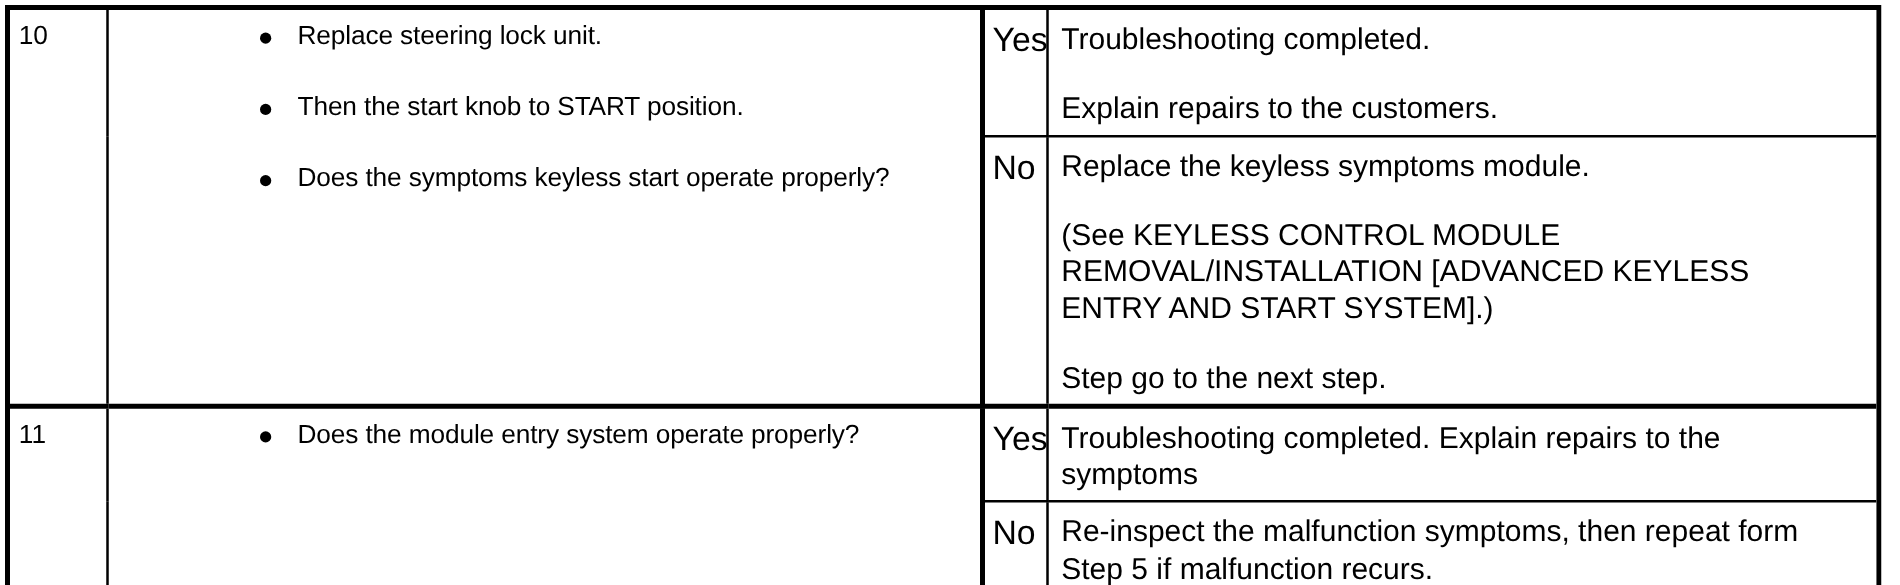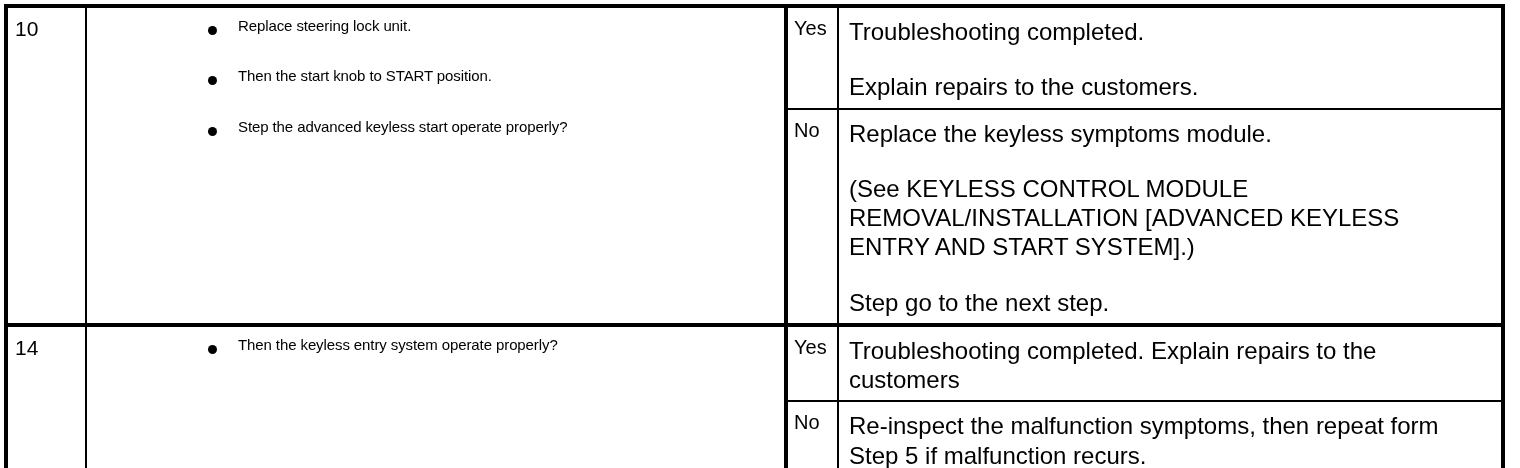--- a/index.html
+++ b/index.html
@@ -66,41 +66,41 @@
     line-height: 1.18;
     letter-spacing: -0.1px;
   }
   .cell-step {
     padding: 9px 4px 4px 7px;
     font-size: 21px;
     line-height: 1.18;
   }
   .cell-yn {
     padding: 9px 4px 4px 6px;
-    font-size: 20px;
+    font-size: 27px;
     line-height: 1.18;
     white-space: nowrap;
   }
   .cell-result {
     padding: 9px 8px 6px 10px;
     font-size: 24px;
     line-height: 1.22;
   }
 
   
   ul.bullets {
     list-style: none;
     margin: 0;
     padding: 0;
   }
   ul.bullets li {
     position: relative;
     padding-left: 34px;
     margin: 0 0 33px 0;
-    font-size: 15px;
+    font-size: 21px;
     line-height: 1.15;
     white-space: nowrap;
   }
   ul.bullets li:last-child { margin-bottom: 0; }
   ul.bullets li .bullet-dot {
     position: absolute;
     left: 4px;
     top: 9px;
     width: 9px;
     height: 9px;
@@ -147,21 +147,21 @@
                 <li>
                   <span class="bullet-dot"></span>
                   <span>Replace steering lock unit.</span>
                 </li>
                 <li>
                   <span class="bullet-dot"></span>
                   <span>Then the start knob to START position.</span>
                 </li>
                 <li>
                   <span class="bullet-dot"></span>
-                  <span>Step the advanced keyless start operate properly?</span>
+                  <span>Does the symptoms keyless start operate properly?</span>
                 </li>
               </ul>
             </div>
           </td>
 
           <td class="sep-v-thin sep-h-thin r10-yes">
             <div class="cell-yn">Yes</div>
           </td>
           <td class="sep-h-thin">
             <div class="cell-result">
@@ -181,40 +181,40 @@
               <p class="rline gap wrap">(See KEYLESS CONTROL MODULE
 REMOVAL/INSTALLATION [ADVANCED KEYLESS
 ENTRY AND START SYSTEM].)</p>
               <p class="rline gap">Step go to the next step.</p>
             </div>
           </td>
         </tr>
 
         <tr>
           <td class="sep-v-thin" rowspan="2">
-            <div class="cell-step">14</div>
+            <div class="cell-step">11</div>
           </td>
           <td class="sep-v-thick" rowspan="2">
             <div class="cell action-inner">
               <ul class="bullets tight">
                 <li>
                   <span class="bullet-dot"></span>
-                  <span>Then the keyless entry system operate properly?</span>
+                  <span>Does the module entry system operate properly?</span>
                 </li>
               </ul>
             </div>
           </td>
 
           <td class="sep-v-thin sep-h-thin r11-yes">
             <div class="cell-yn">Yes</div>
           </td>
           <td class="sep-h-thin">
             <div class="cell-result">
               <p class="rline wrap">Troubleshooting completed. Explain repairs to the
-customers</p>
+symptoms</p>
             </div>
           </td>
         </tr>
 
         <tr>
           <td class="sep-v-thin r11-no">
             <div class="cell-yn">No</div>
           </td>
           <td>
             <div class="cell-result">

